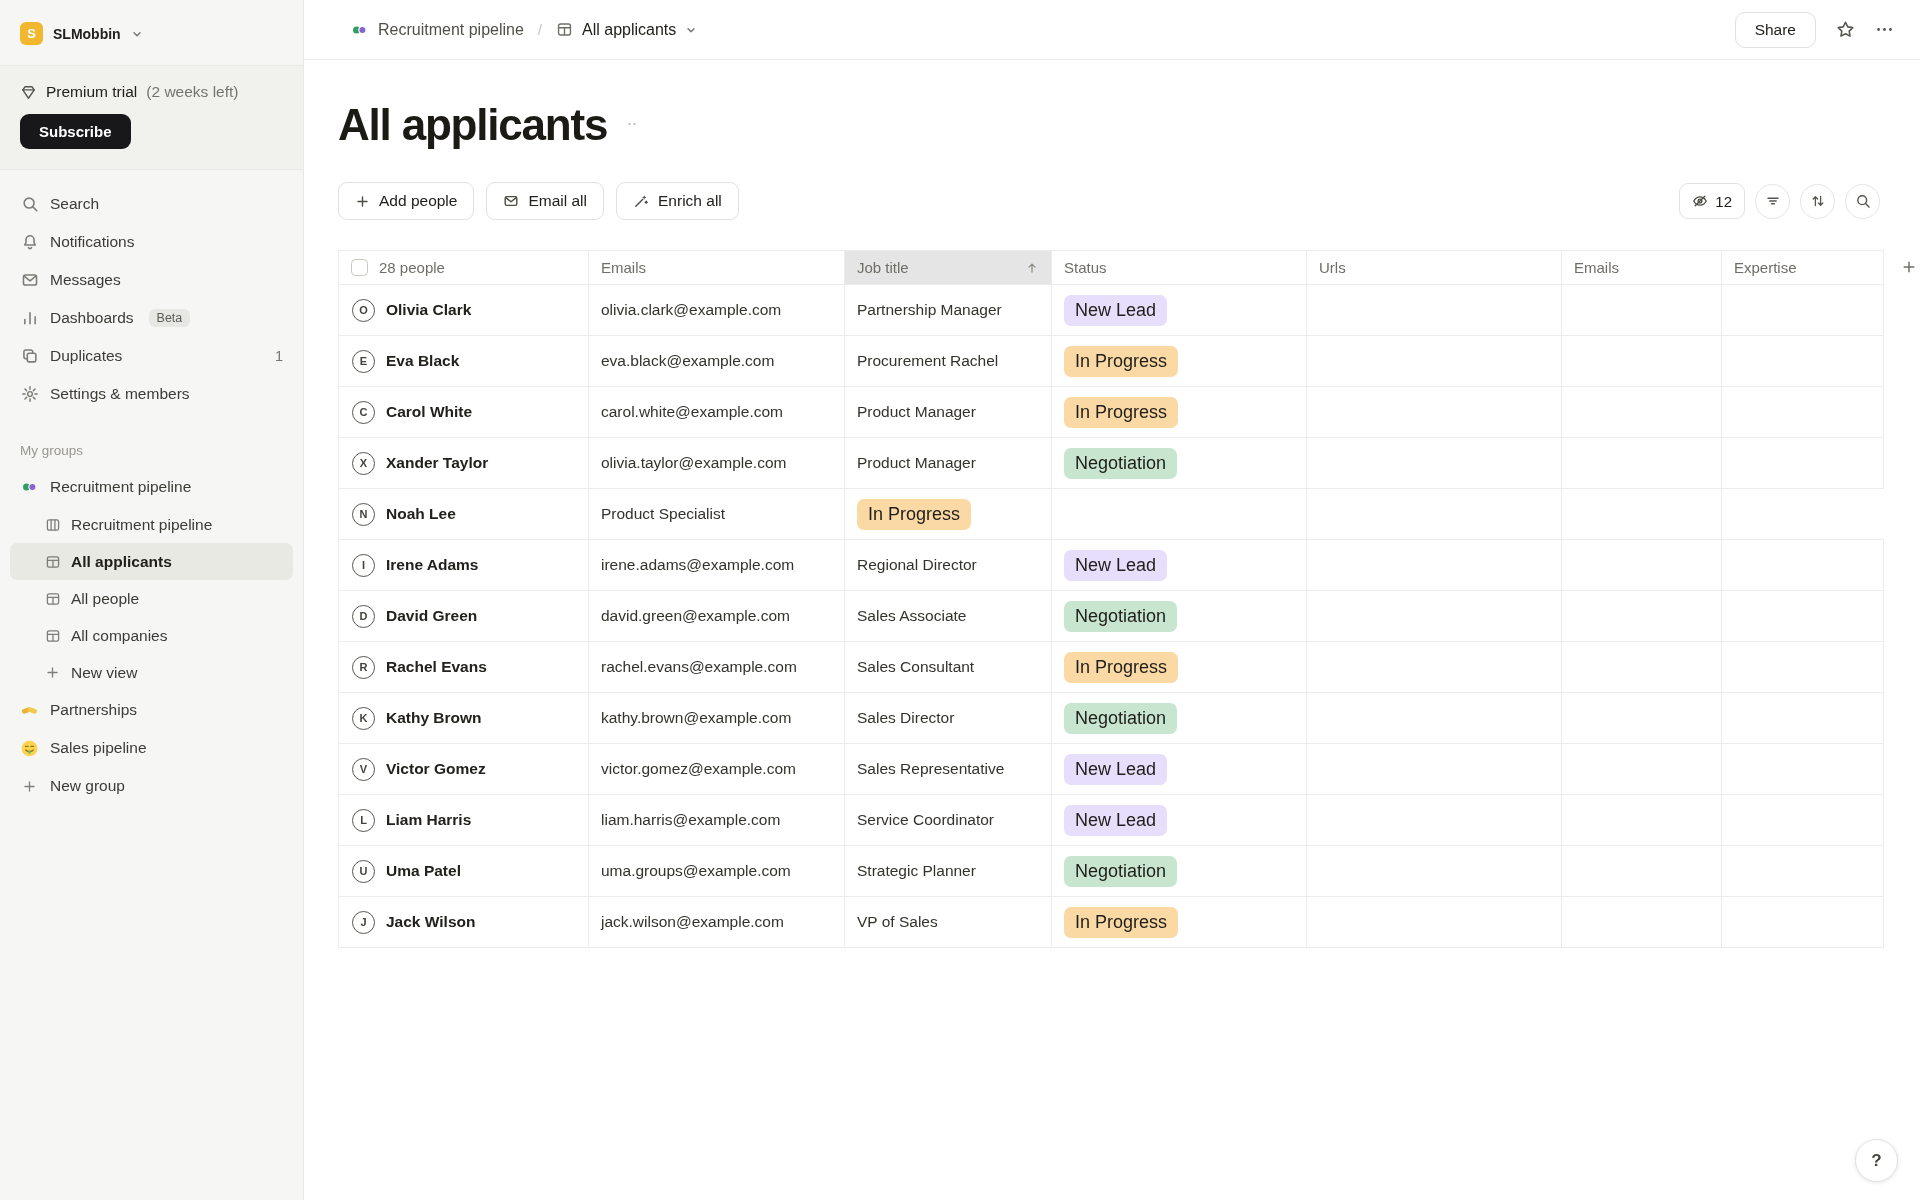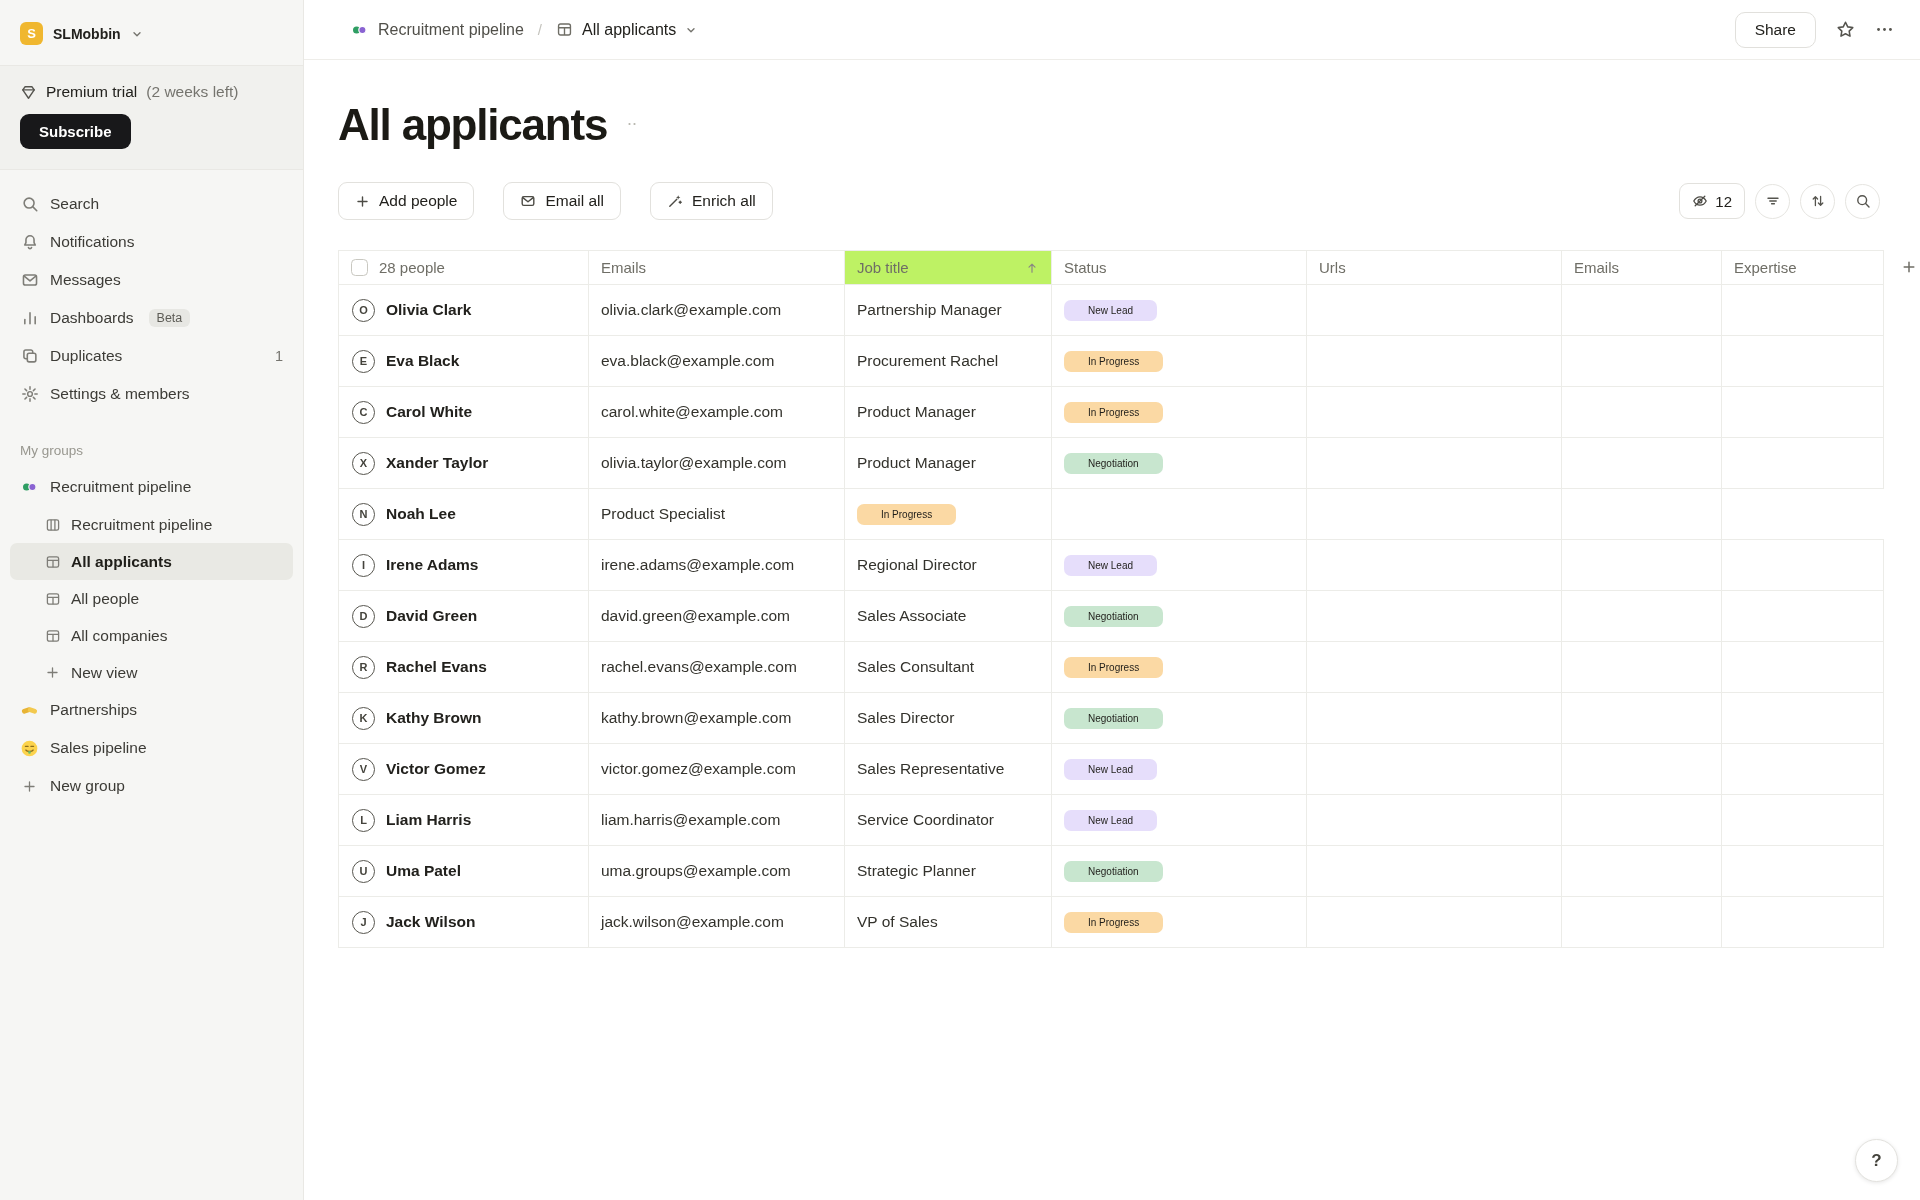--- a/index.html
+++ b/index.html
@@ -45,40 +45,40 @@
   .crumb-view { color:#22211d; }
   .topbar-right { margin-left:auto; display:flex; align-items:center; gap:20px; }
   .share-btn { border:1px solid #e1e0dc; background:#fff; border-radius:10px; padding:8px 19px; font-size:15.5px; font-weight:500; font-family:inherit; color:#22211d; cursor:pointer; }
   .top-icon { color:#55544e; display:flex; cursor:pointer; }
 
   .content { padding-left:34px; flex:1; position:relative; }
   .page-title-row { margin-top:40px; display:flex; align-items:flex-start; gap:18px; }
   h1 { font-size:44px; font-weight:600; letter-spacing:-1.2px; margin:0; color:#1b1a15; }
   .title-dots { color:#b5b4ac; margin-top:16px; display:flex; cursor:pointer; }
 
-  .toolbar { margin-top:32px; display:flex; align-items:center; gap:29px; padding-right:40px; }
+  .toolbar { margin-top:32px; display:flex; align-items:center; gap:12px; padding-right:40px; }
   .tb-btn { display:flex; align-items:center; gap:9px; border:1px solid #e2e1dd; background:#fff; border-radius:9px; height:38px; padding:0 16px; font-size:15.5px; font-weight:500; font-family:inherit; color:#22211d; cursor:pointer; }
   .tb-btn .bicon { color:#4c4b45; display:flex; }
   .toolbar-right { margin-left:auto; display:flex; align-items:center; gap:10px; }
   .eye-pill { display:flex; align-items:center; gap:7px; border:1px solid #e2e1dd; background:#fff; border-radius:9px; height:36px; padding:0 12px; font-size:15px; color:#22211d; cursor:pointer; }
   .eye-pill .bicon { color:#4c4b45; display:flex; }
   .icon-circle { width:35px; height:35px; border:1px solid #e6e5e1; border-radius:50%; display:flex; align-items:center; justify-content:center; color:#55544e; background:#fff; cursor:pointer; }
 
   
   .table-wrap { position:relative; margin-top:30px; width:1546px; border-left:1px solid #ecece8; }
   .grid-row { display:grid; grid-template-columns:250px 256px 207px 255px 255px 160px 162px; }
   .cell { display:flex; align-items:center; padding:0 12px; border-right:1px solid #ecece8; font-size:15.5px; color:#33322c; overflow:hidden; white-space:nowrap; }
   .t-header { border-top:1px solid #ecece8; border-bottom:1px solid #ecece8; height:35px; }
   .hcell { font-size:15px; color:#6f6e66; }
-  .job-h { background:#bef264; justify-content:space-between;align-items:center; }
+  .job-h { background:#e5e5e5; justify-content:space-between;align-items:center; }
   .sort-arrow { display:flex; color:#8a8982; }
   .t-row { height:51px; border-bottom:1px solid #ecece8; cursor:pointer; }
   .name-cell { gap:11px; padding-left:13px; font-weight:600; color:#22211d; }
   .avatar { width:23px; height:23px; min-width:23px; border:1.4px solid #57564f; border-radius:50%; display:flex; align-items:center; justify-content:center; font-size:11px; font-weight:600; color:#44433c; background:#fff; }
-  .badge { padding:5px 24px; border-radius:7px; font-size:10px; font-weight:500; }
+  .badge { padding:5px 11px; border-radius:7px; font-size:18px; font-weight:500; }
   .checkbox { width:17px; height:17px; min-width:17px; border:1.5px solid #c9c8c1; border-radius:4.5px; background:#fff; margin-right:11px; cursor:pointer; }
   .type-input { border:none; outline:none; background:transparent; font-family:inherit; font-size:15.5px; color:#33322c; width:100%; padding:0; }
   .type-input::placeholder { color:#a9a8a0; }
   .add-col-btn { position:absolute; top:5px; left:1558px; color:#6f6e66; cursor:pointer; background:none; border:none; display:flex; padding:4px; }
 
   .help-btn { position:absolute; right:22px; bottom:18px; width:43px; height:43px; border-radius:50%; background:#fff; border:1px solid #e3e2de; box-shadow:0 1px 4px rgba(0,0,0,0.10); display:flex; align-items:center; justify-content:center; font-size:17px; font-weight:600; color:#44433c; cursor:pointer; }
 
   svg { display:block; }
 </style>
 </head>

